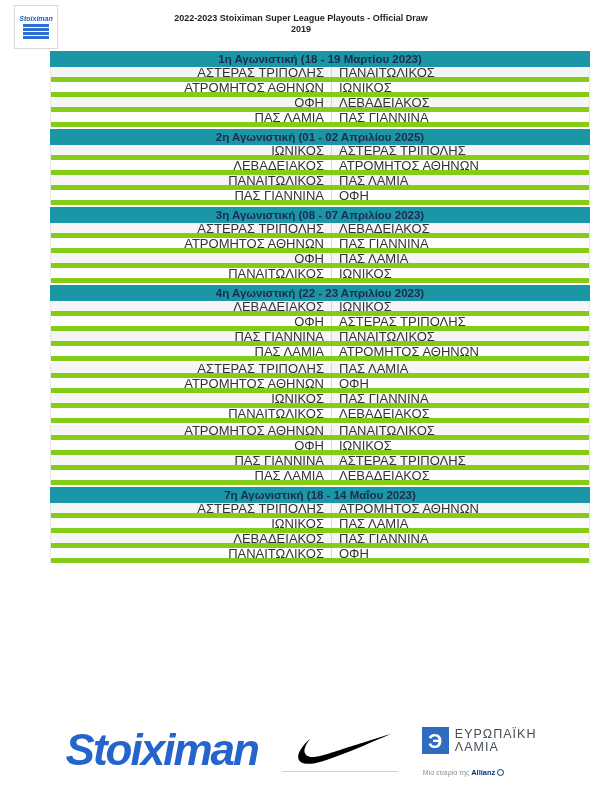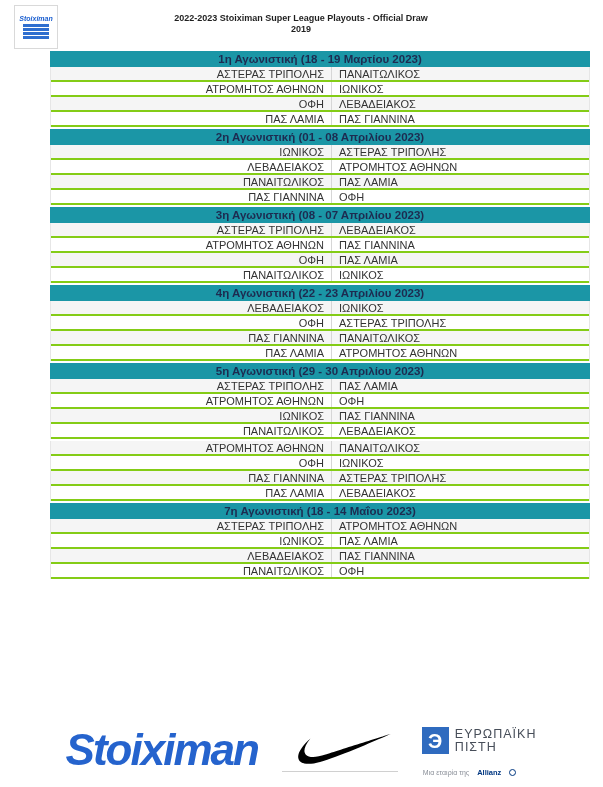--- a/index.html
+++ b/index.html
@@ -18,22 +18,22 @@
   .doc-title{position:absolute;left:0;top:13px;width:100%;text-align:center;
              font-size:9px;font-weight:bold;color:#1f1f1f;line-height:11px;}
 
   
   .sections{position:absolute;left:14px;top:51px;width:576px;}
   .section{margin-bottom:2px;padding-left:36px;}
   .section-header{height:16px;background:#1b96a6;color:#1d2b50;font-weight:bold;
                   font-size:11.5px;display:flex;align-items:center;justify-content:center;
                   box-sizing:border-box;}
   .section-body{border-left:1px solid #e6e6e6;border-right:1px solid #e6e6e6;box-sizing:border-box;}
-  .match-row{display:flex;height:15px;box-sizing:border-box;border-bottom:2px solid #84cc16;
-             font-size:11px;color:#333;}
+  .match-row{display:flex;height:15px;box-sizing:border-box;border-bottom:5px solid #84cc16;
+             font-size:13px;color:#333;}
   .match-row.odd{background:#f5f5f5;}
   .match-row.even{background:#ffffff;}
   .cell-home{width:281px;box-sizing:border-box;display:flex;align-items:center;
              justify-content:flex-end;padding-right:7px;border-right:1px solid #d6d6d6;
              white-space:nowrap;}
   .cell-away{flex:1;display:flex;align-items:center;padding-left:7px;white-space:nowrap;}
 
   
   .footer{position:absolute;left:0;top:722px;width:100%;height:60px;display:flex;
           align-items:center;justify-content:center;gap:24px;}
@@ -42,21 +42,21 @@
   .nike-wrap{display:flex;align-items:flex-end;border-bottom:1px solid #d0d0d0;
              padding:0 4px 1px 4px;}
   .nike-wrap svg{width:108px;height:38px;display:block;}
   .ep-logo{display:flex;flex-direction:column;align-items:flex-start;}
   .ep-top{display:flex;align-items:center;gap:6px;}
   .ep-icon{width:27px;height:27px;background:#2f6bbf;color:#fff;display:flex;align-items:center;
            justify-content:center;font-size:20px;font-weight:bold;transform:none;}
   .ep-icon span{display:block;transform:scaleX(-1);line-height:1;}
   .ep-name{color:#474e59;font-size:12.5px;font-weight:normal;letter-spacing:1px;line-height:13px;}
   .ep-tagline{margin-top:14px;margin-left:1px;font-size:7px;color:#8a8f98;display:flex;
-              align-items:center;gap:8px;}
+              align-items:center;gap:2px;}
   .ep-tagline .brand{color:#003781;font-weight:bold;font-size:7.5px;}
   .allianz-circle{width:7px;height:7px;border:1px solid #003781;border-radius:50%;
                   box-sizing:border-box;display:inline-block;}
 </style>
 </head>
 <body>
 
 <div class="page">
 
   <div class="badge">
@@ -87,21 +87,21 @@
           <div class="cell-away">ΛΕΒΑΔΕΙΑΚΟΣ</div>
         </div>
         <div class="match-row even">
           <div class="cell-home">ΠΑΣ ΛΑΜΙΑ</div>
           <div class="cell-away">ΠΑΣ ΓΙΑΝΝΙΝΑ</div>
         </div>
       </div>
     </div>
 
     <div class="section">
-      <div class="section-header">2η Αγωνιστική (01 - 08 Απριλίου 2023)</div>
+      <div class="section-header">2η Αγωνιστική (01 - 02 Απριλίου 2025)</div>
       <div class="section-body">
         <div class="match-row odd">
           <div class="cell-home">ΙΩΝΙΚΟΣ</div>
           <div class="cell-away">ΑΣΤΕΡΑΣ ΤΡΙΠΟΛΗΣ</div>
         </div>
         <div class="match-row even">
           <div class="cell-home">ΛΕΒΑΔΕΙΑΚΟΣ</div>
           <div class="cell-away">ΑΤΡΟΜΗΤΟΣ ΑΘΗΝΩΝ</div>
         </div>
         <div class="match-row odd">
@@ -153,21 +153,20 @@
           <div class="cell-away">ΠΑΝΑΙΤΩΛΙΚΟΣ</div>
         </div>
         <div class="match-row even">
           <div class="cell-home">ΠΑΣ ΛΑΜΙΑ</div>
           <div class="cell-away">ΑΤΡΟΜΗΤΟΣ ΑΘΗΝΩΝ</div>
         </div>
       </div>
     </div>
 
     <div class="section">
-      <div class="section-header">5η Αγωνιστική (29 - 30 Απριλίου 2023)</div>
       <div class="section-body">
         <div class="match-row odd">
           <div class="cell-home">ΑΣΤΕΡΑΣ ΤΡΙΠΟΛΗΣ</div>
           <div class="cell-away">ΠΑΣ ΛΑΜΙΑ</div>
         </div>
         <div class="match-row even">
           <div class="cell-home">ΑΤΡΟΜΗΤΟΣ ΑΘΗΝΩΝ</div>
           <div class="cell-away">ΟΦΗ</div>
         </div>
         <div class="match-row odd">
@@ -237,21 +236,21 @@
       </svg>
     </div>
 
     <div class="ep-logo">
       <div class="ep-top">
         <div class="ep-icon">
           <span>Є</span>
         </div>
         <div class="ep-name">
           <div>ΕΥΡΩΠΑΪΚΗ</div>
-          <div>ΠΙΣΤΗ</div>
+          <div>ΛΑΜΙΑ</div>
         </div>
       </div>
       <div class="ep-tagline">
         <span>Μια εταιρία της</span>
         <span class="brand">Allianz</span>
         <span class="allianz-circle"></span>
       </div>
     </div>
   </div>
 

